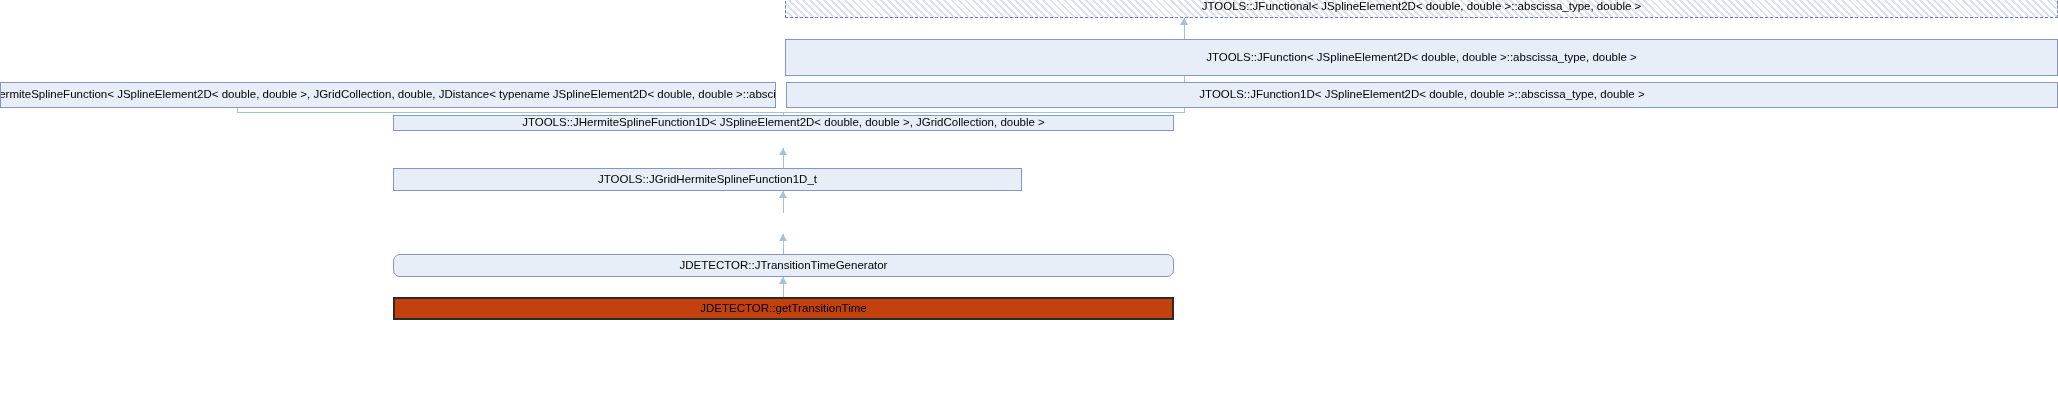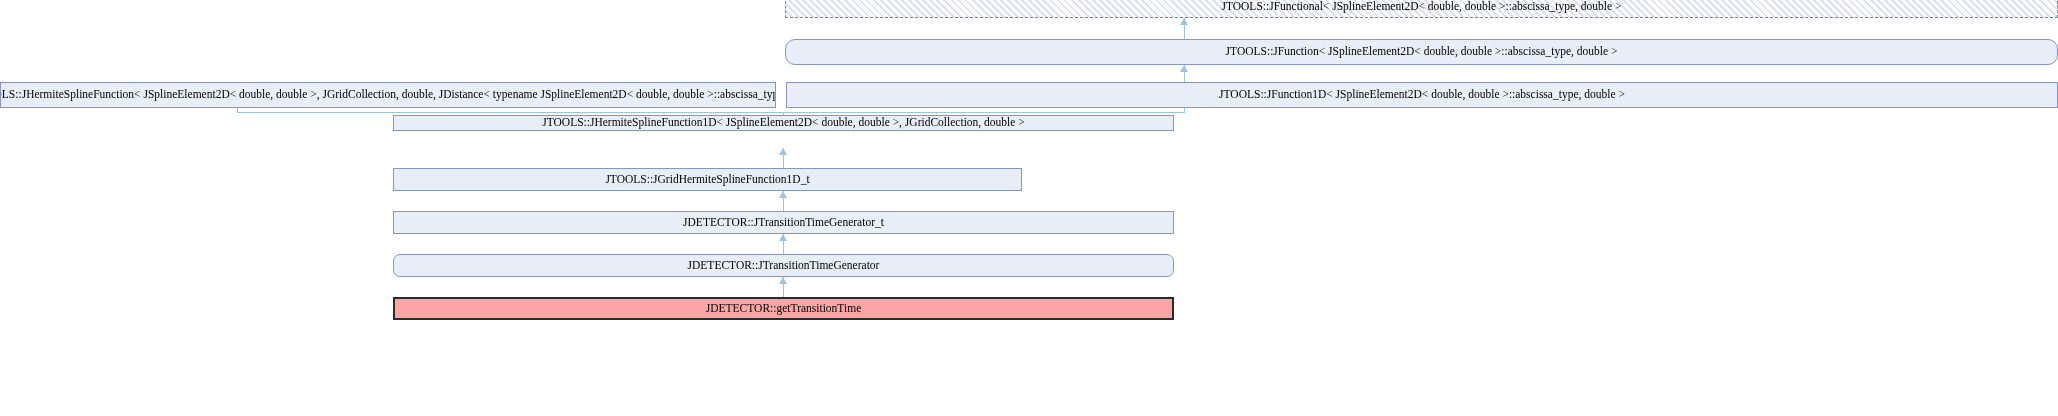--- a/index.html
+++ b/index.html
@@ -32,21 +32,20 @@
     line-height: 1;
     color: #000000;
     white-space: nowrap;
     overflow: hidden;
     z-index: 3;
   }
   .node .label {
     display: block;
     padding: 0 6px;
     text-align: center;
-    font-family: Liberation Serif, serif;
   }
 
   
   .node.solid {
     background: #e8eef7;
     border: 1px solid #8795c4;
   }
 
   
   .node.dashed {
@@ -56,21 +55,21 @@
       45deg,
       #ffffff 0px,
       #ffffff 3px,
       #dbe3f2 3px,
       #dbe3f2 5px
     );
   }
 
   
   .node.current {
-    background: #fca5a5;
+    background: #c2410c;
     border: 2px solid #2b2b2b;
   }
 
   
   .conn {
     position: absolute;
     background: #9dc3e0;
     z-index: 1;
   }
   .conn.v { width: 1px; }
@@ -117,43 +116,40 @@
   <div class="conn v" style="left:783px; top:234px; height:22px;"></div>
   <div class="arrow" style="left:779px; top:234px;"></div>
 
   <div class="conn v" style="left:783px; top:277px; height:21px;"></div>
   <div class="arrow" style="left:779px; top:277px;"></div>
 
   <div class="node dashed" style="left:785px; top:-4px; width:1273px; height:22px;">
     <span class="label">JTOOLS::JFunctional&lt; JSplineElement2D&lt; double, double &gt;::abscissa_type, double &gt;</span>
   </div>
 
-  <div class="node solid" style="left:785px; top:39px; width:1273px; height:26px;border-radius:10px;">
+  <div class="node solid" style="left:785px; top:39px; width:1273px; height:37px;">
     <span class="label">JTOOLS::JFunction&lt; JSplineElement2D&lt; double, double &gt;::abscissa_type, double &gt;</span>
   </div>
 
   <div class="node solid" style="left:0px; top:82px; width:776px; height:26px;">
     <span class="label">JTOOLS::JHermiteSplineFunction&lt; JSplineElement2D&lt; double, double &gt;, JGridCollection, double, JDistance&lt; typename JSplineElement2D&lt; double, double &gt;::abscissa_type &gt; &gt;</span>
   </div>
 
   <div class="node solid" style="left:786px; top:82px; width:1272px; height:26px;">
     <span class="label">JTOOLS::JFunction1D&lt;  JSplineElement2D&lt; double, double &gt;::abscissa_type, double &gt;</span>
   </div>
 
   <div class="node solid" style="left:393px; top:115px; width:781px; height:16px;">
     <span class="label">JTOOLS::JHermiteSplineFunction1D&lt; JSplineElement2D&lt; double, double &gt;, JGridCollection, double &gt;</span>
   </div>
 
   <div class="node solid" style="left:393px; top:168px; width:629px; height:23px;">
     <span class="label">JTOOLS::JGridHermiteSplineFunction1D_t</span>
   </div>
 
-  <div class="node solid" style="left:393px; top:211px; width:781px; height:23px;">
-    <span class="label">JDETECTOR::JTransitionTimeGenerator_t</span>
-  </div>
 
   <div class="node solid" style="left:393px; top:254px; width:781px; height:23px;border-radius:7px;">
     <span class="label">JDETECTOR::JTransitionTimeGenerator</span>
   </div>
 
   <div class="node current" style="left:393px; top:297px; width:781px; height:23px;">
     <span class="label">JDETECTOR::getTransitionTime</span>
   </div>
 
 </div>

